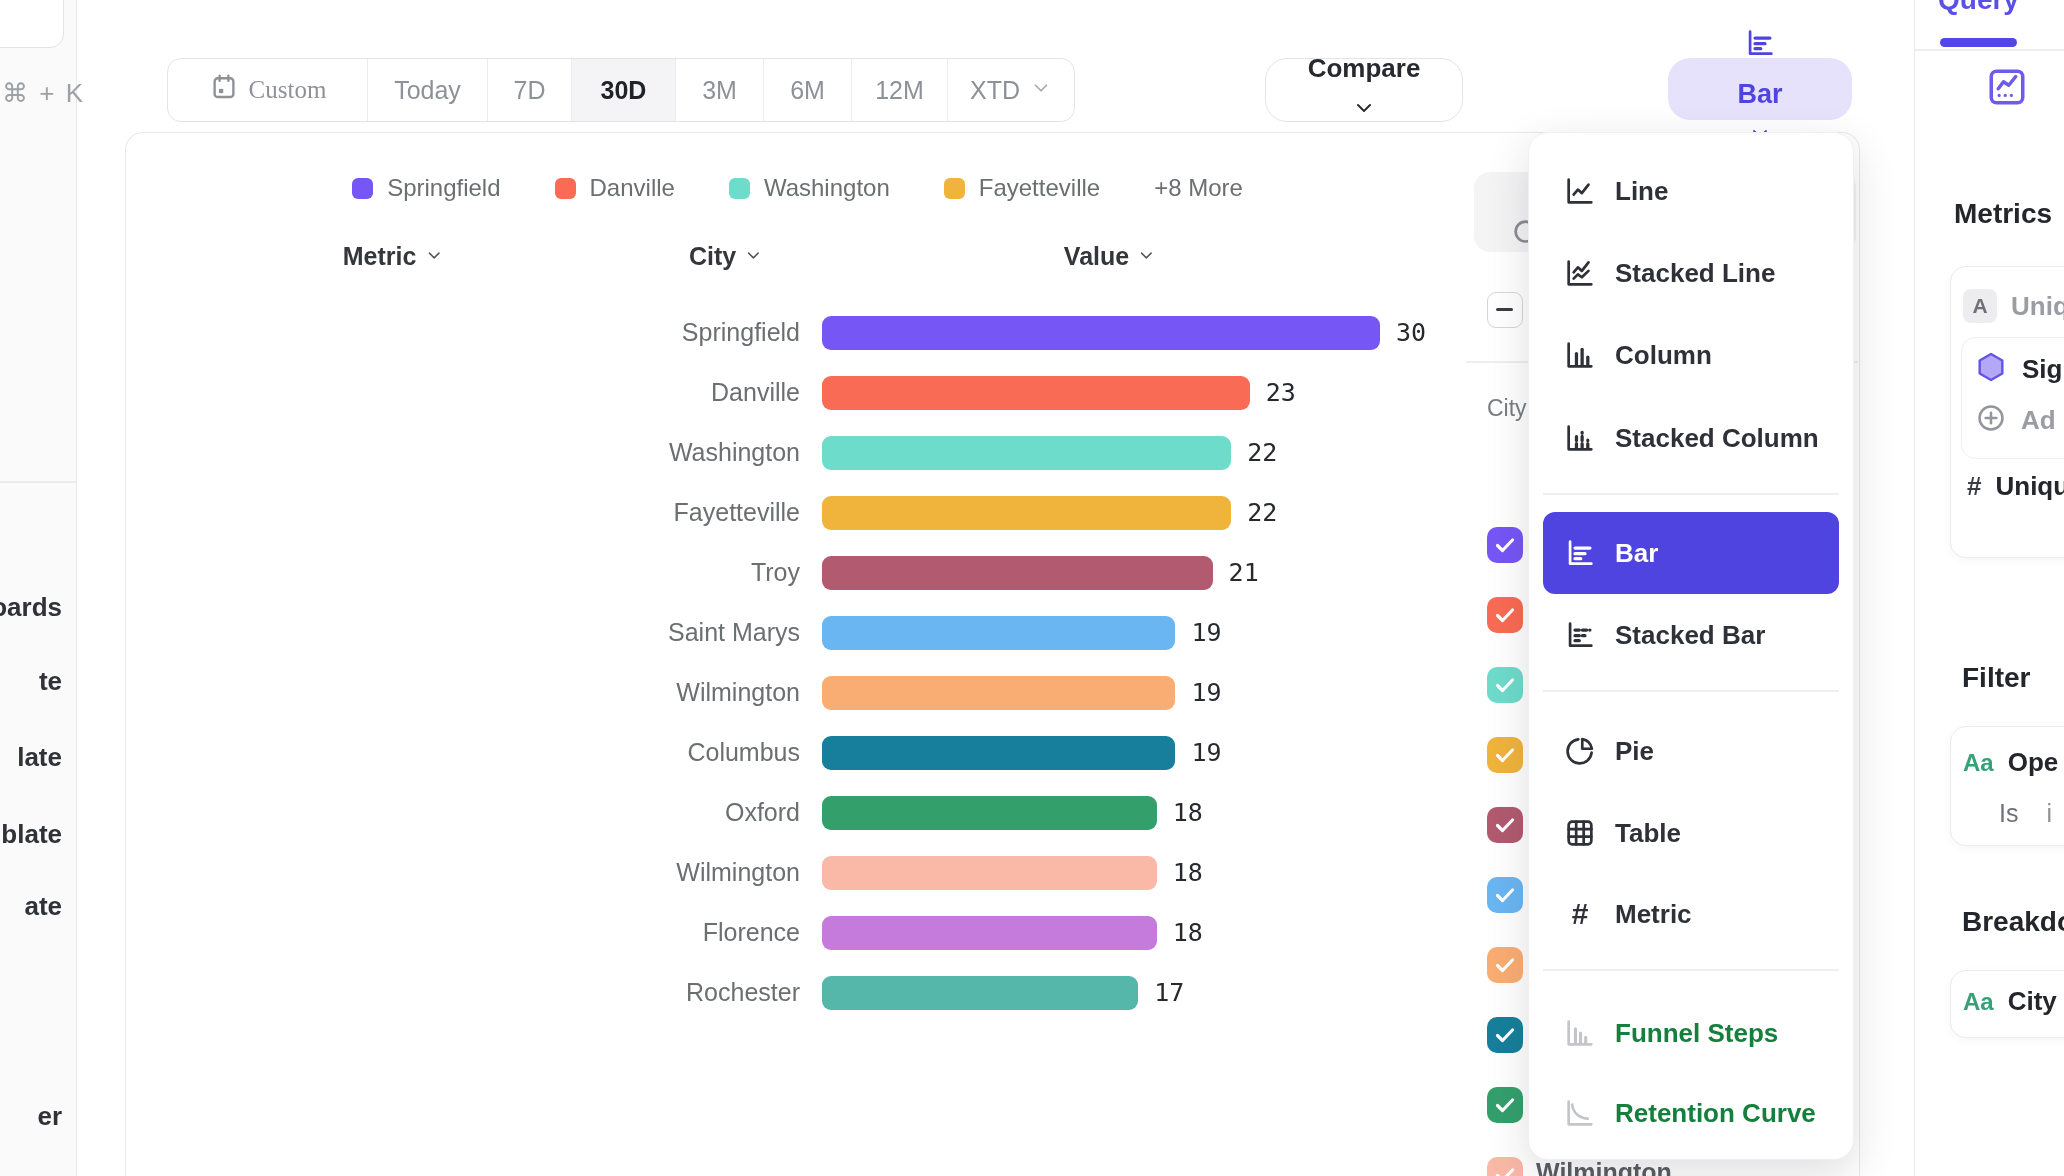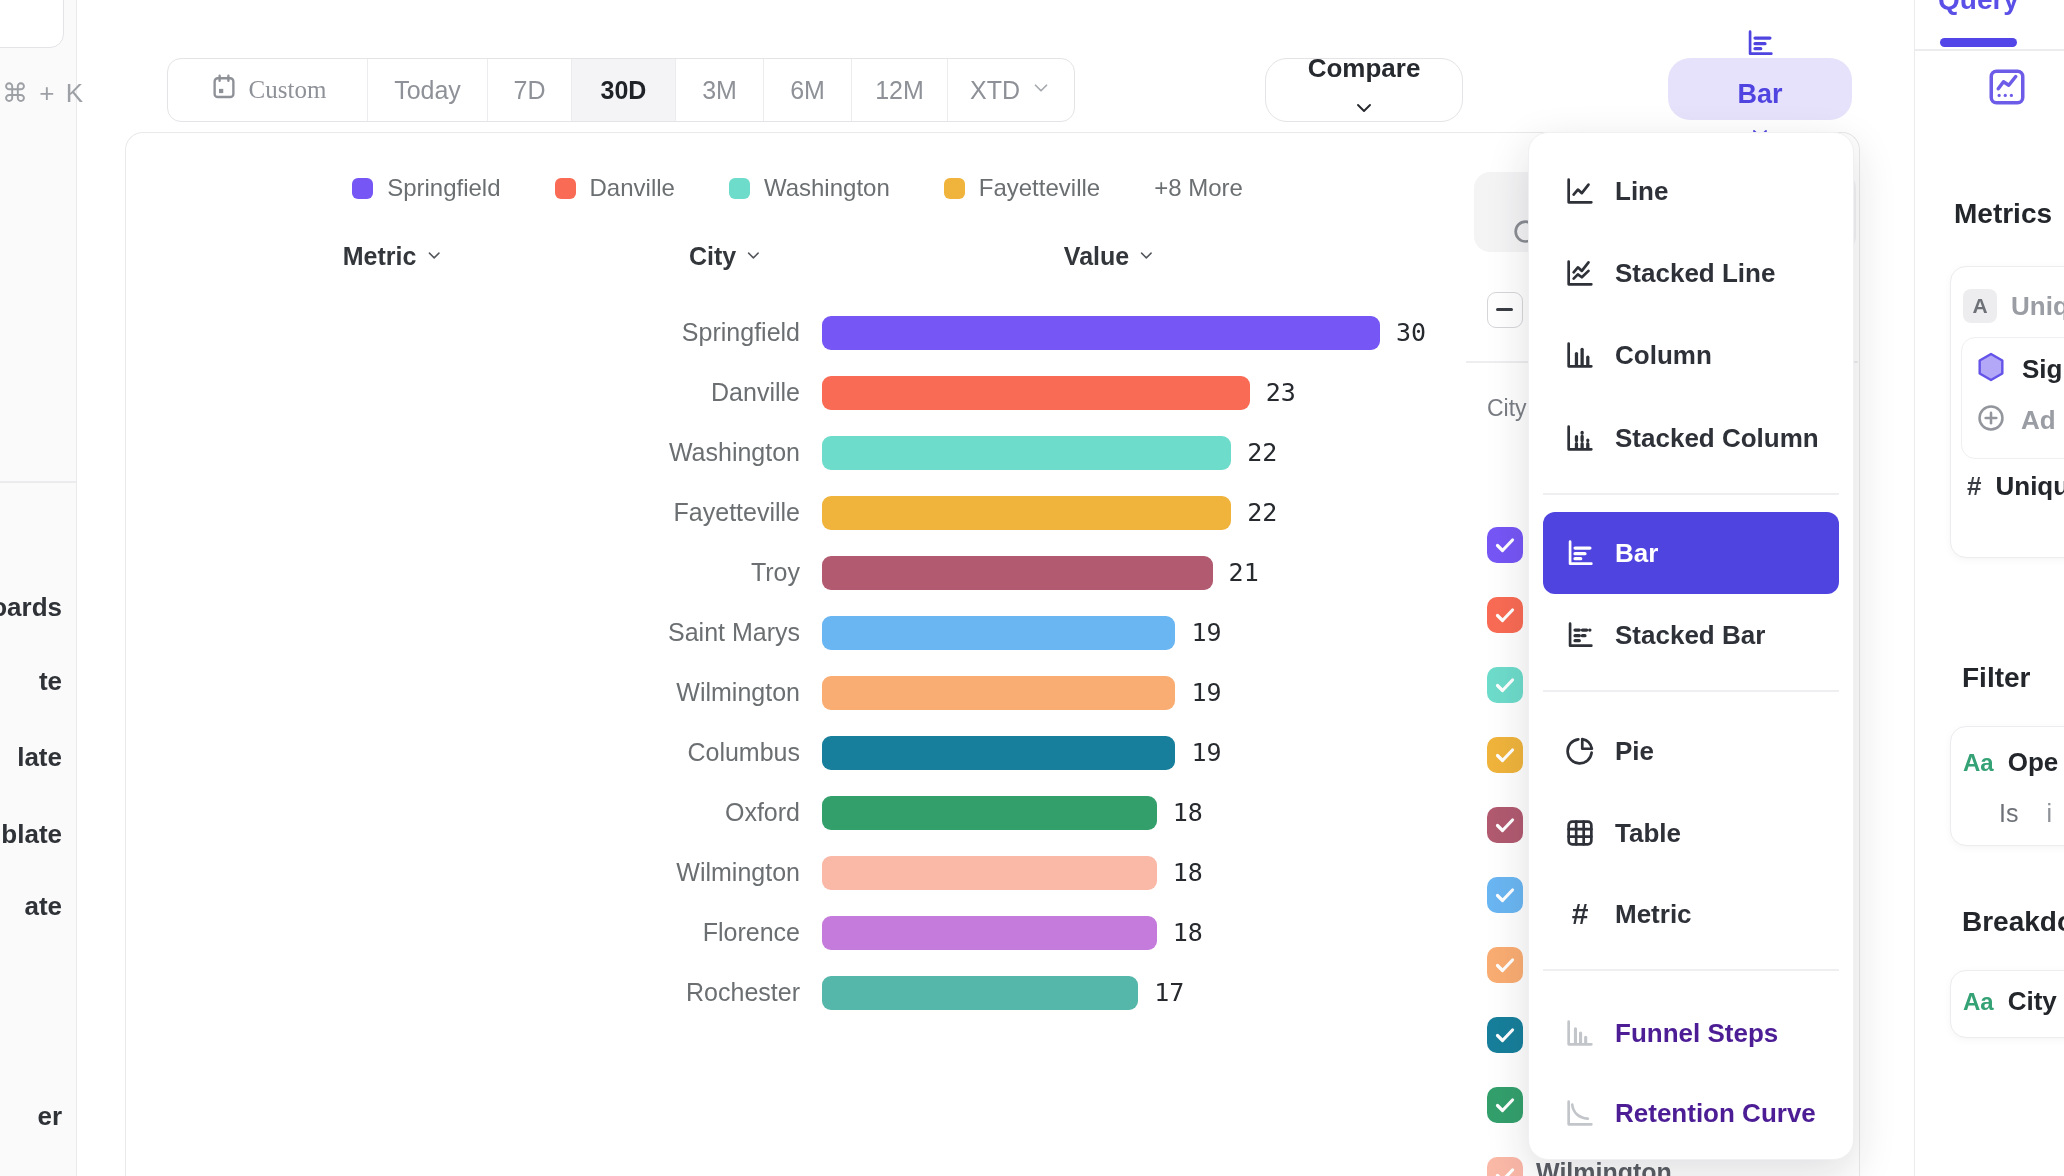--- a/index.html
+++ b/index.html
@@ -51,21 +51,21 @@
   .city-col-hdr{left:1487px;top:395px;font-size:23px;color:#7A7E84;}
   .cb{left:1487px;width:36px;height:36px;border-radius:10px;display:flex;align-items:center;justify-content:center;}
   .city-peek{left:1536px;top:1158px;font-size:25px;font-weight:600;color:#5A5E64;}
 
   
   .menu{left:1528px;top:132px;width:324px;height:1026px;background:#fff;border:1px solid #F0F0F2;border-radius:20px;box-shadow:0 14px 44px rgba(25,25,46,.14);}
   .menu-item{position:absolute;left:0;right:0;height:82px;display:flex;align-items:center;gap:18px;padding-left:34px;font-size:26px;font-weight:600;color:#2E3138;box-sizing:border-box;}
   .menu-item .mi-icon{width:34px;height:34px;display:flex;align-items:center;justify-content:center;color:#2E3138;}
   .menu-item.selected{left:14px;right:14px;background:#4F44E0;border-radius:12px;color:#fff;padding-left:20px;}
   .menu-item.selected .mi-icon{color:#fff;}
-  .menu-item.disabled{color:#4c1d95;}
+  .menu-item.disabled{color:#15803d;}
   .menu-item.disabled .mi-icon{color:#C2C5CA;}
   .menu-divider{position:absolute;left:14px;right:14px;height:1.5px;background:#EFEFF1;}
   .hash-glyph{font-size:30px;font-weight:600;line-height:1;}
 
   
   .qpanel{left:1914px;top:0;width:150px;height:1176px;background:#fff;border-left:1.5px solid #EBEBED;}
   .q-tab{left:1938px;top:-16px;font-size:28px;font-weight:700;color:#5A4FE6;}
   .q-underline{left:1940px;top:38px;width:77px;height:9px;border-radius:5px;background:#5346E8;}
   .q-hdr-border{left:1914px;top:49px;width:150px;height:1.5px;background:#ECECEE;}
   .q-insights{left:1986px;top:66px;color:#6C5CE8;}

